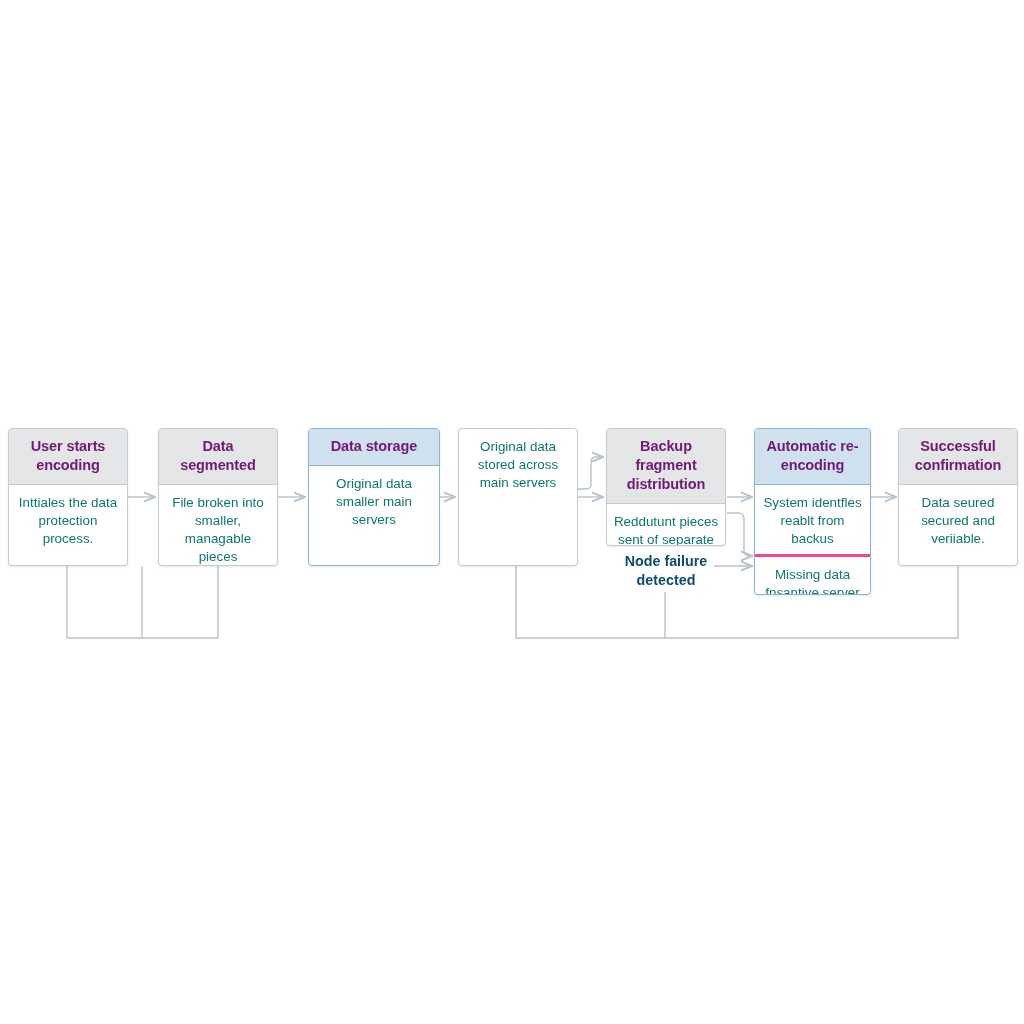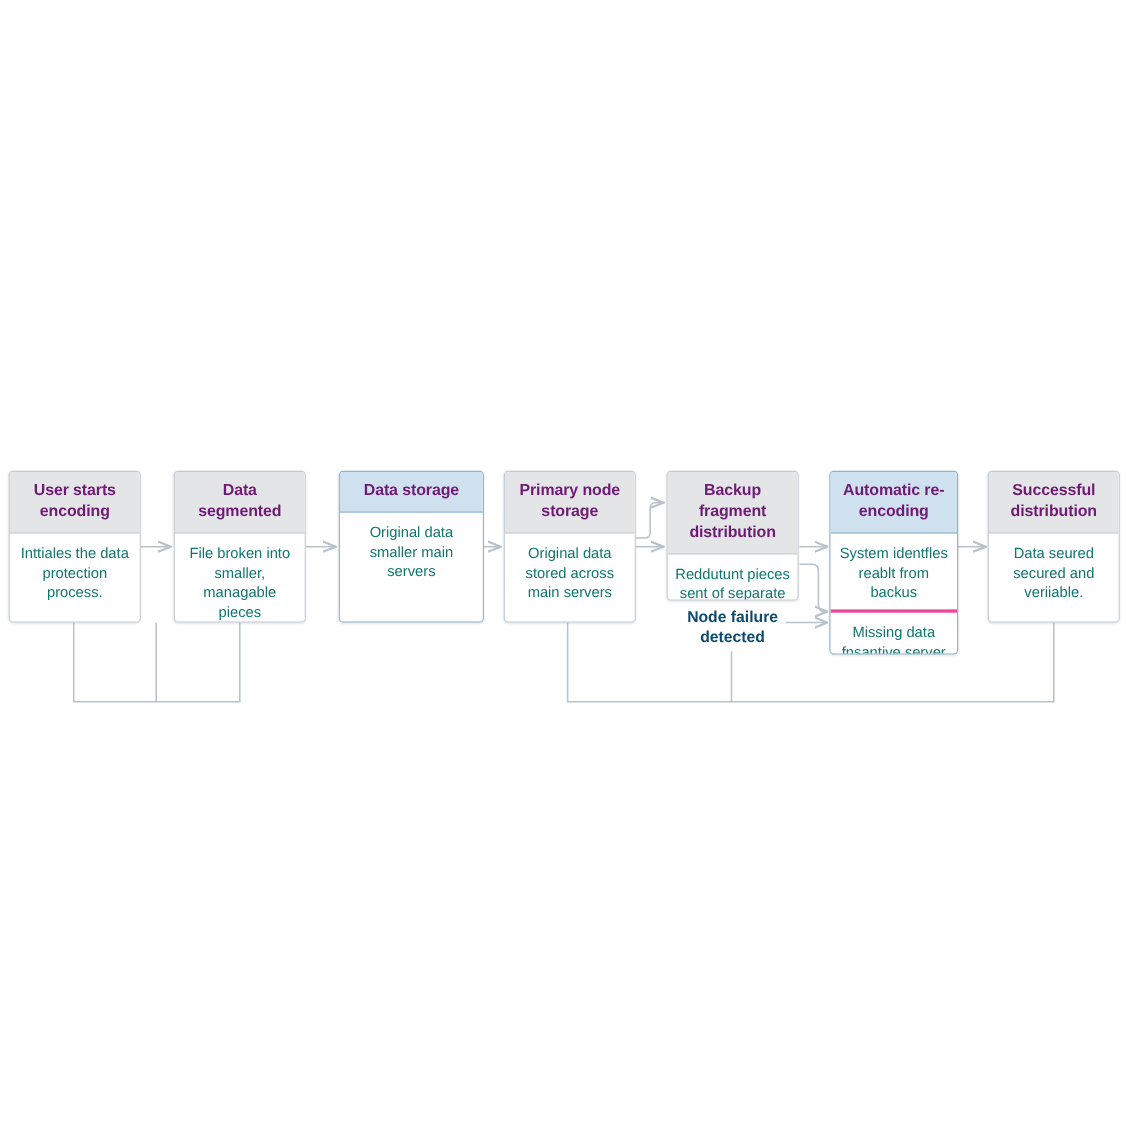--- a/index.html
+++ b/index.html
@@ -128,35 +128,34 @@
     <div class="hdr">Data segmented</div>
     <div class="body">File broken into smaller, managable pieces</div>
   </div>
 
   <div class="node accent" style="left:308px; top:428px; width:132px; height:138px;">
     <div class="hdr">Data storage</div>
     <div class="body">Original data smaller main servers</div>
   </div>
 
   <div class="node" style="left:458px; top:428px; width:120px; height:138px;">
-    <div class="hdr">Primary node storage</div>
     <div class="body">Original data stored across main servers</div>
   </div>
 
   <div class="node" style="left:606px; top:428px; width:120px; height:118px;">
     <div class="hdr">Backup fragment distribution</div>
     <div class="body">Reddutunt pieces sent of separate nodes</div>
   </div>
 
   <div class="node accent" style="left:754px; top:428px; width:117px; height:167px;">
     <div class="hdr">Automatic re-encoding</div>
     <div class="body sub-top">System identfles reablt from backus</div>
     <div class="body">Missing data fnsantive server</div>
   </div>
 
   <div class="node" style="left:898px; top:428px; width:120px; height:138px;">
-    <div class="hdr">Successful distribution</div>
+    <div class="hdr">Successful confirmation</div>
     <div class="body">Data seured secured and veriiable.</div>
   </div>
 
   <div class="loose-label" style="left:606px; top:552px; width:120px;">Node failure detected</div>
 
 </div>
 
 </body></html>

